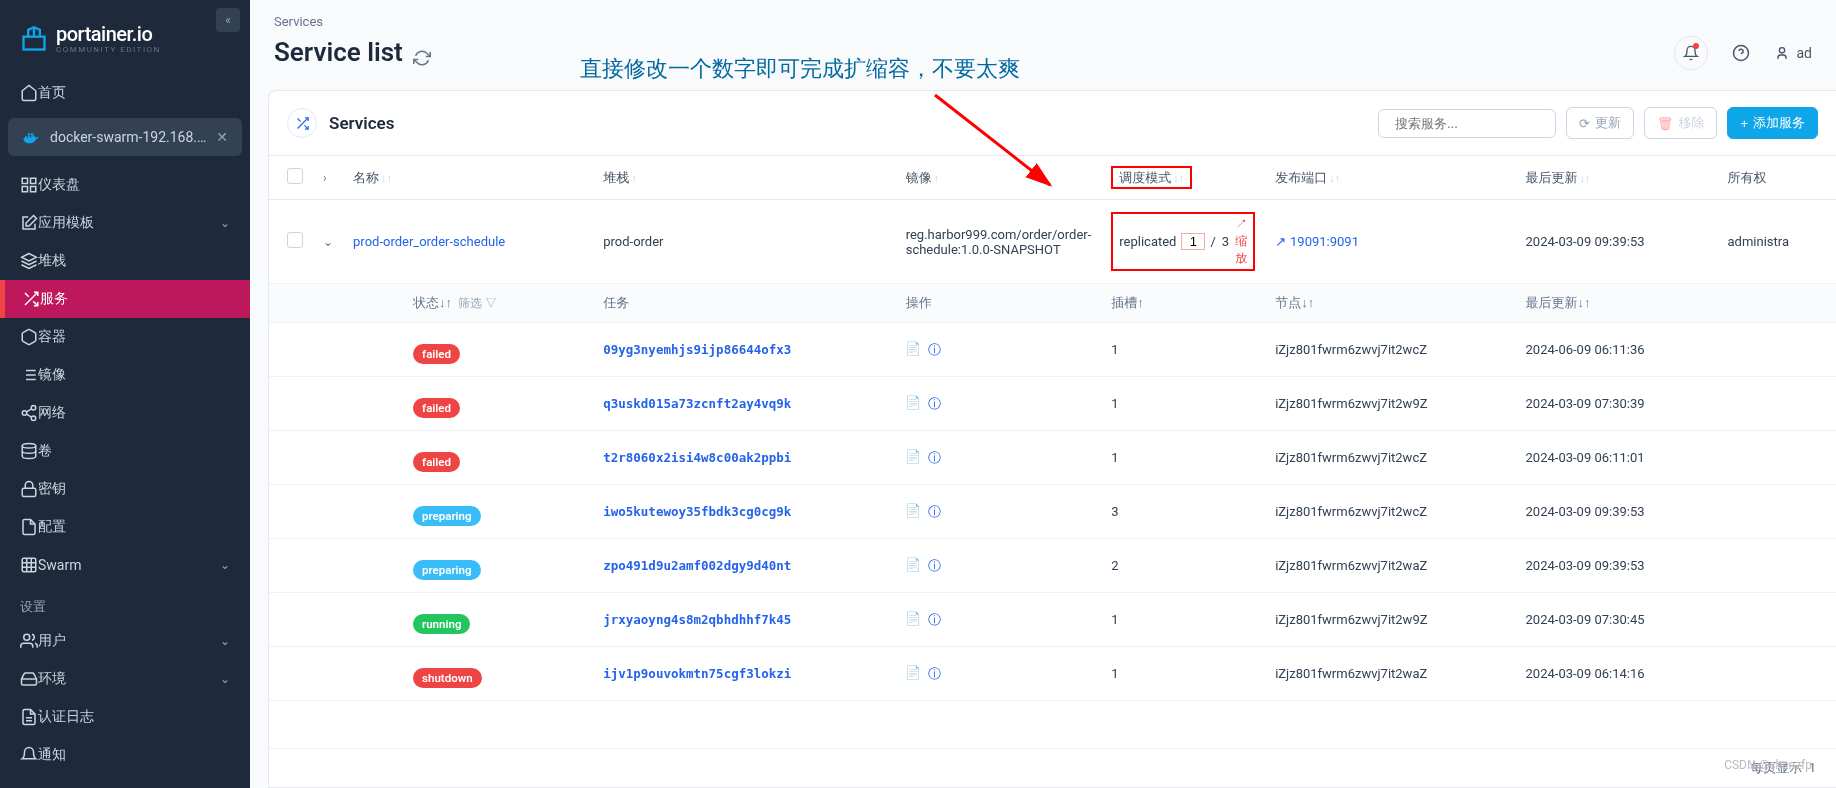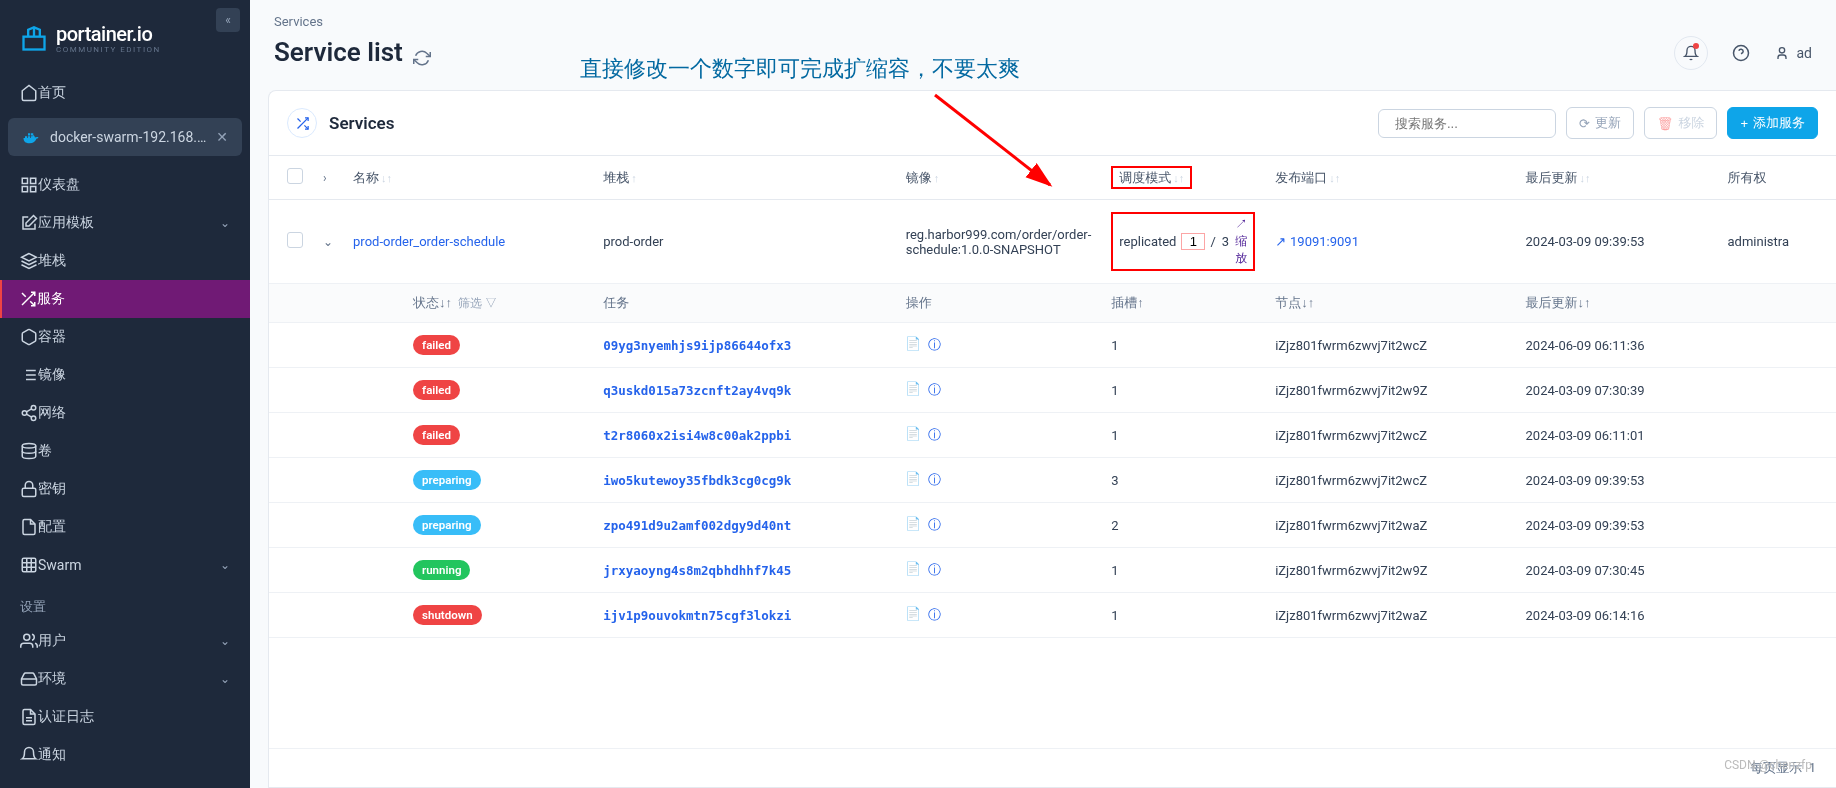--- a/index.html
+++ b/index.html
@@ -11,21 +11,21 @@
 .collapse-btn { position: absolute; top: 8px; right: 10px; width: 24px; height: 24px; background: #334155; border-radius: 4px; display: flex; align-items: center; justify-content: center; color: #94a3b8; font-size: 12px; }
 .logo { padding: 24px 20px 20px; display: flex; align-items: center; gap: 8px; }
 .logo-icon { width: 28px; height: 28px; color: #0ea5e9; }
 .logo-text { display: flex; flex-direction: column; line-height: 1; }
 .logo-name { color: #fff; font-size: 20px; font-weight: 500; letter-spacing: -0.5px; }
 .logo-sub { color: #64748b; font-size: 8px; letter-spacing: 1.5px; margin-top: 2px; }
 .nav-item { display: flex; align-items: center; gap: 0; padding: 10px 20px; cursor: pointer; color: #cbd5e1; font-size: 14px; }
 .nav-item.env { background: #334155; margin: 6px 8px 10px; border-radius: 6px; padding: 10px 14px; justify-content: space-between; }
 .env-left { display: flex; align-items: center; gap: 10px; min-width: 0; }
 .env-name { white-space: nowrap; overflow: hidden; text-overflow: ellipsis; max-width: 160px; }
-.nav-item.active { background: #701a75; color: #fff; border-left: 2px solid #ef4444; padding-left: 17px; }
+.nav-item.active { background: #be185d; color: #fff; border-left: 5px solid #ef4444; padding-left: 17px; }
 .nav-icon { width: 18px; height: 18px; flex-shrink: 0; display: flex; align-items: center; justify-content: center; }
 .nav-chevron { margin-left: auto; font-size: 12px; color: #94a3b8; }
 .nav-section { padding: 14px 20px 6px; color: #94a3b8; font-size: 13px; }
 
 
 .main { flex: 1; display: flex; flex-direction: column; background: #f8fafc; overflow: hidden; }
 .topbar { display: flex; align-items: flex-start; justify-content: space-between; padding: 14px 24px 8px; }
 .breadcrumb { color: #64748b; font-size: 13px; margin-bottom: 8px; }
 .page-title { font-size: 26px; font-weight: 600; color: #1e293b; display: flex; align-items: center; gap: 10px; }
 .topbar-right { display: flex; align-items: center; gap: 16px; padding-top: 22px; }
@@ -54,28 +54,28 @@
 thead tr { border-bottom: 1px solid #e5e9ef; border-top: 1px solid #e5e9ef; }
 th { text-align: left; padding: 12px 10px; font-weight: 400; color: #475569; font-size: 13px; white-space: nowrap; }
 th .sort { color: #cbd5e1; margin-left: 2px; font-size: 11px; }
 td { padding: 12px 10px; font-size: 13px; color: #334155; border-bottom: 1px solid #eef1f5; }
 .checkbox { width: 16px; height: 16px; border: 1px solid #cbd5e1; border-radius: 3px; display: inline-block; }
 .expand-chev { color: #64748b; font-size: 12px; cursor: pointer; }
 .link { color: #2563eb; cursor: pointer; }
 .link.bold { font-weight: 600; font-family: Menlo, Monaco, monospace; font-size: 12.5px; }
 .sched-cell { display: flex; align-items: center; gap: 6px; }
 .sched-input { width: 22px; text-align: center; border: none; background: transparent; font-size: 13px; outline: 1px solid #fca5a5; }
-.scale-btn { color: #4c1d95; font-size: 12px; cursor: pointer; }
+.scale-btn { color: #ef4444; font-size: 12px; cursor: pointer; }
 .port-link { color: #2563eb; display: flex; align-items: center; gap: 4px; }
 .red-box { border: 2px solid #ff0000; padding: 2px 6px; }
 
 
 .subhead-row td { background: #fafbfc; padding: 10px 10px; color: #64748b; font-size: 13px; }
 .sub-pad { padding-left: 70px !important; }
-.status-badge { display: inline-block; padding: 3px 9px; border-radius: 10px; font-size: 11.5px; font-weight: 600; color: #fff; }
+.status-badge { display: inline-block; padding: 3px 9px; border-radius: 10px; font-size: 11.5px; font-weight: 600; color: #fff; margin-top: 9px; }
 .status-failed { background: #ef4444; }
 .status-preparing { background: #38bdf8; }
 .status-running { background: #22c55e; }
 .status-shutdown { background: #ef4444; }
 .action-icons { color: #2563eb; display: flex; gap: 6px; }
 .action-icons span { cursor: pointer; }
 .filter-chip { font-size: 12px; color: #94a3b8; margin-left: 6px; }
 
 .footer { padding: 10px 20px; text-align: right; color: #64748b; font-size: 13px; border-top: 1px solid #eef1f5; }
 .watermark { position: absolute; bottom: 16px; right: 24px; color: #bbb; font-size: 12px; z-index: 200; }

